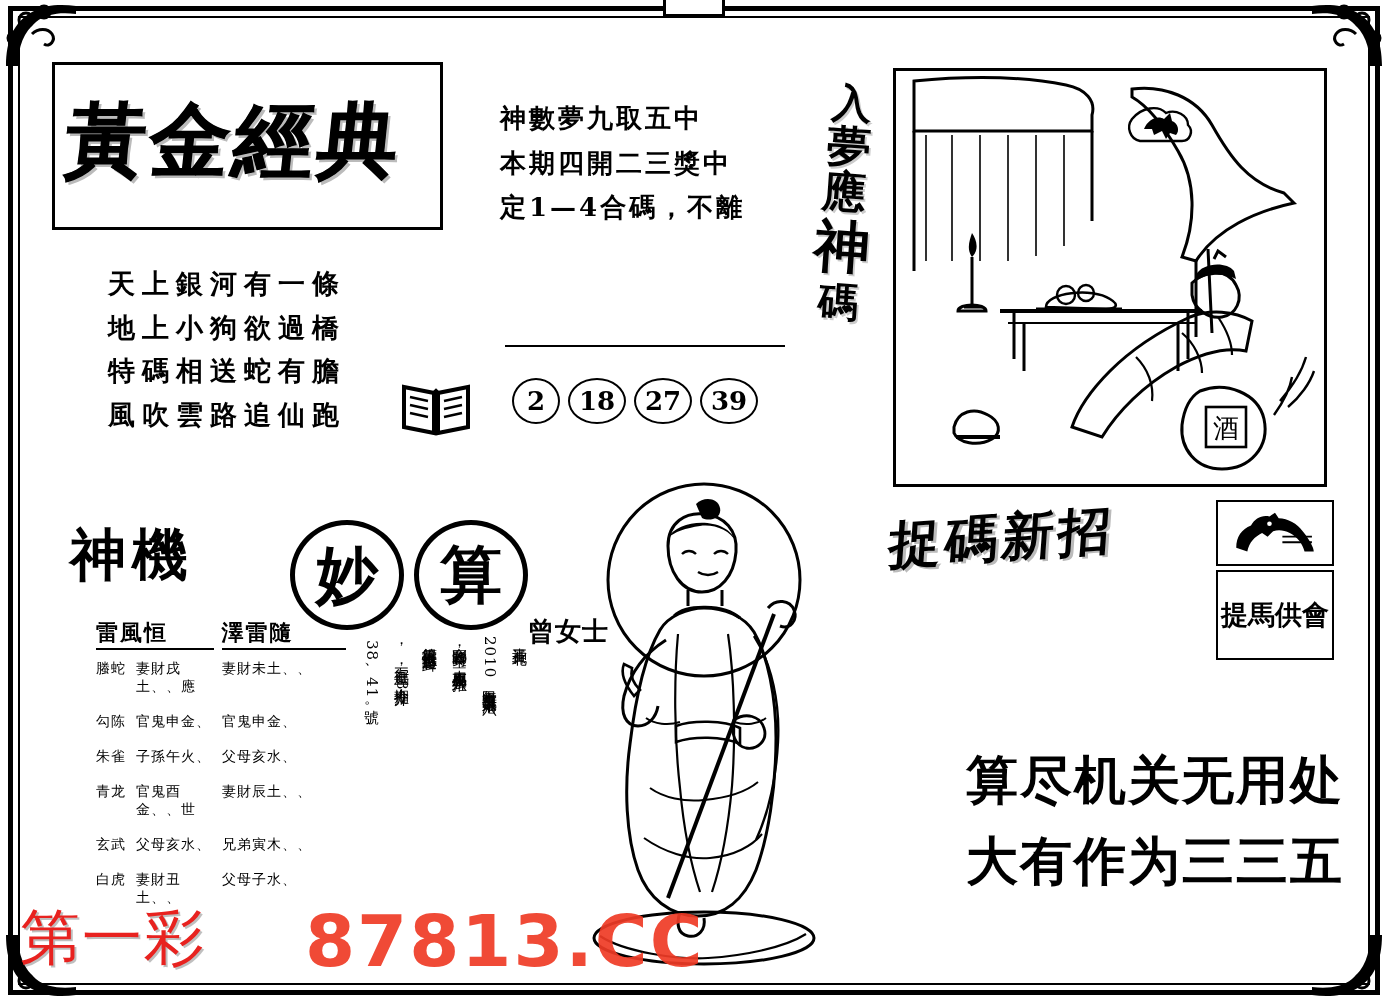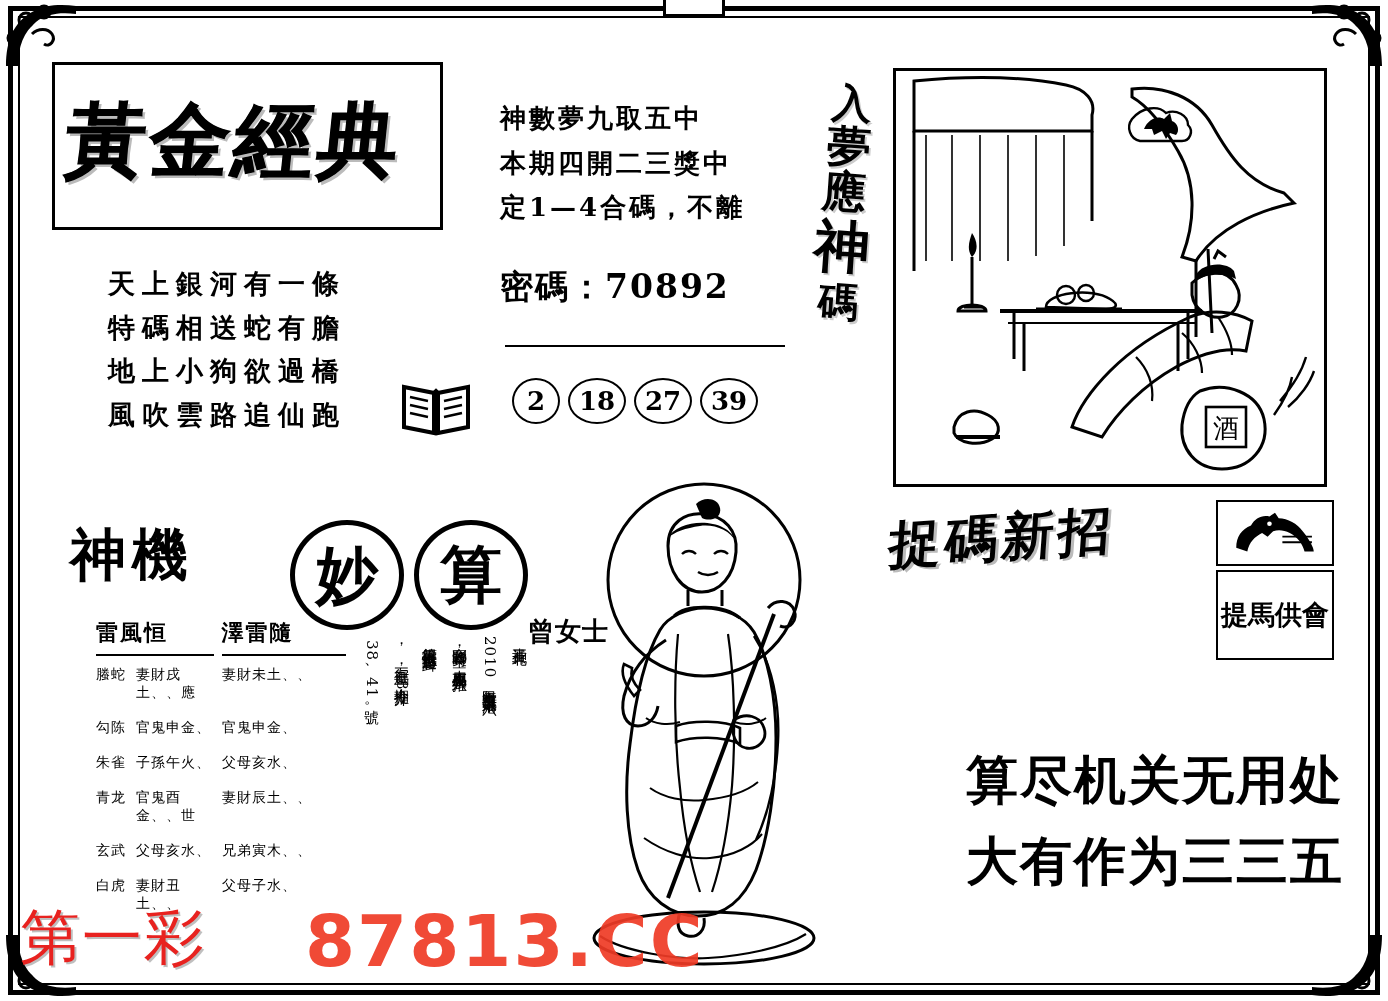--- a/index.html
+++ b/index.html
@@ -175,21 +175,21 @@
   }
 
   
   .hex-table{
     position:absolute;left:96px;top:618px;width:250px;
     font-family:"DejaVu Serif", serif;color:#000;
   }
   .hex-head{display:flex;}
   .hex-head .h{
     font-size:22px;font-weight:bold;letter-spacing:2px;
-    padding-bottom:6px;border-bottom:2.5px solid #000;
+    padding-bottom:0;border-bottom:2.5px solid #000;
   }
   .hex-head .h1{width:118px;}
   .hex-head .h2{width:125px;margin-left:8px;}
   .hex-rows{margin-top:10px;}
   .hex-row{display:flex;align-items:baseline;margin-bottom:17px;}
   .hex-row .c0{width:40px;font-size:14px;letter-spacing:1px;}
   .hex-row .c1{width:86px;font-size:14px;letter-spacing:1px;}
   .hex-row .c2{width:120px;font-size:14px;letter-spacing:1px;}
 
   
@@ -266,31 +266,30 @@
       <path d="M4 66 C4 40 12 22 30 12 C44 4 60 4 74 6 L74 14 C58 12 44 14 34 22 C22 32 16 46 16 66 Z" fill="#000"></path>
       <circle cx="24" cy="20" r="7" fill="none" stroke="#000" stroke-width="3"></circle>
     </svg>
   </div>
 
   <div class="masthead-box"></div>
   <div class="masthead-title">黃金經典</div>
 
   <div class="poem">
     <div>天上銀河有一條</div>
+    <div>地上小狗欲過橋</div>
     <div>特碼相送蛇有膽</div>
-    <div>地上小狗欲過橋</div>
     <div>風吹雲路追仙跑</div>
   </div>
 
   <div class="headline">
     <div>神數夢九取五中</div>
     <div>本期四開二三獎中</div>
     <div>定1—4合碼，不離</div>
   </div>
-  <div class="password">密碼：70892</div>
   <div class="rule"></div>
 
   <div class="book-icon">
     <svg viewBox="0 0 72 62" width="72" height="62">
       <path d="M4 12 L34 18 L34 58 L4 52 Z" fill="none" stroke="#000" stroke-width="4"></path>
       <path d="M68 12 L38 18 L38 58 L68 52 Z" fill="none" stroke="#000" stroke-width="4"></path>
       <path d="M34 18 L36 16 L38 18" fill="none" stroke="#000" stroke-width="4"></path>
       <path d="M10 22 L28 26 M10 30 L28 34 M10 38 L28 42" stroke="#000" stroke-width="2.5"></path>
       <path d="M62 22 L44 26 M62 30 L44 34 M62 38 L44 42" stroke="#000" stroke-width="2.5"></path>
     </svg>

